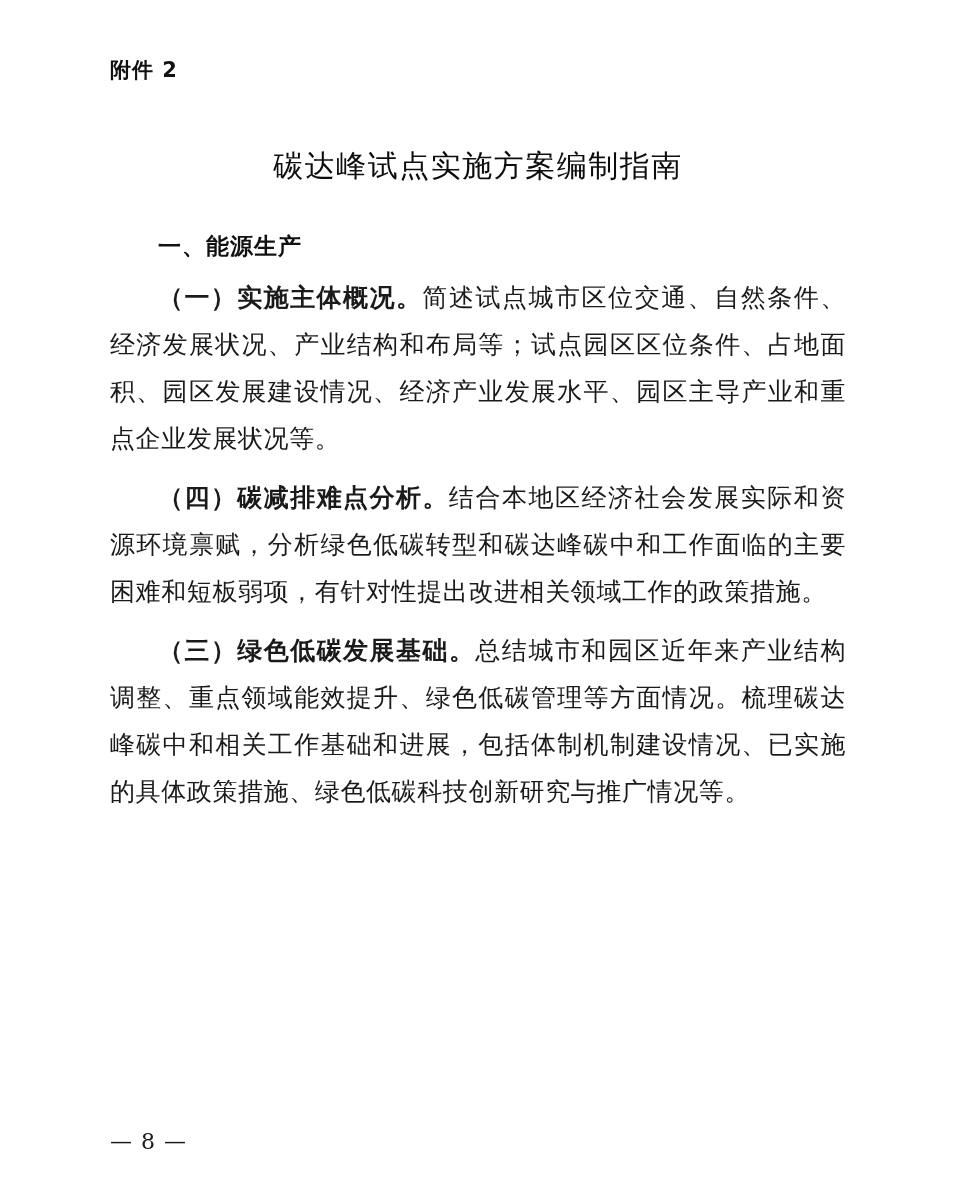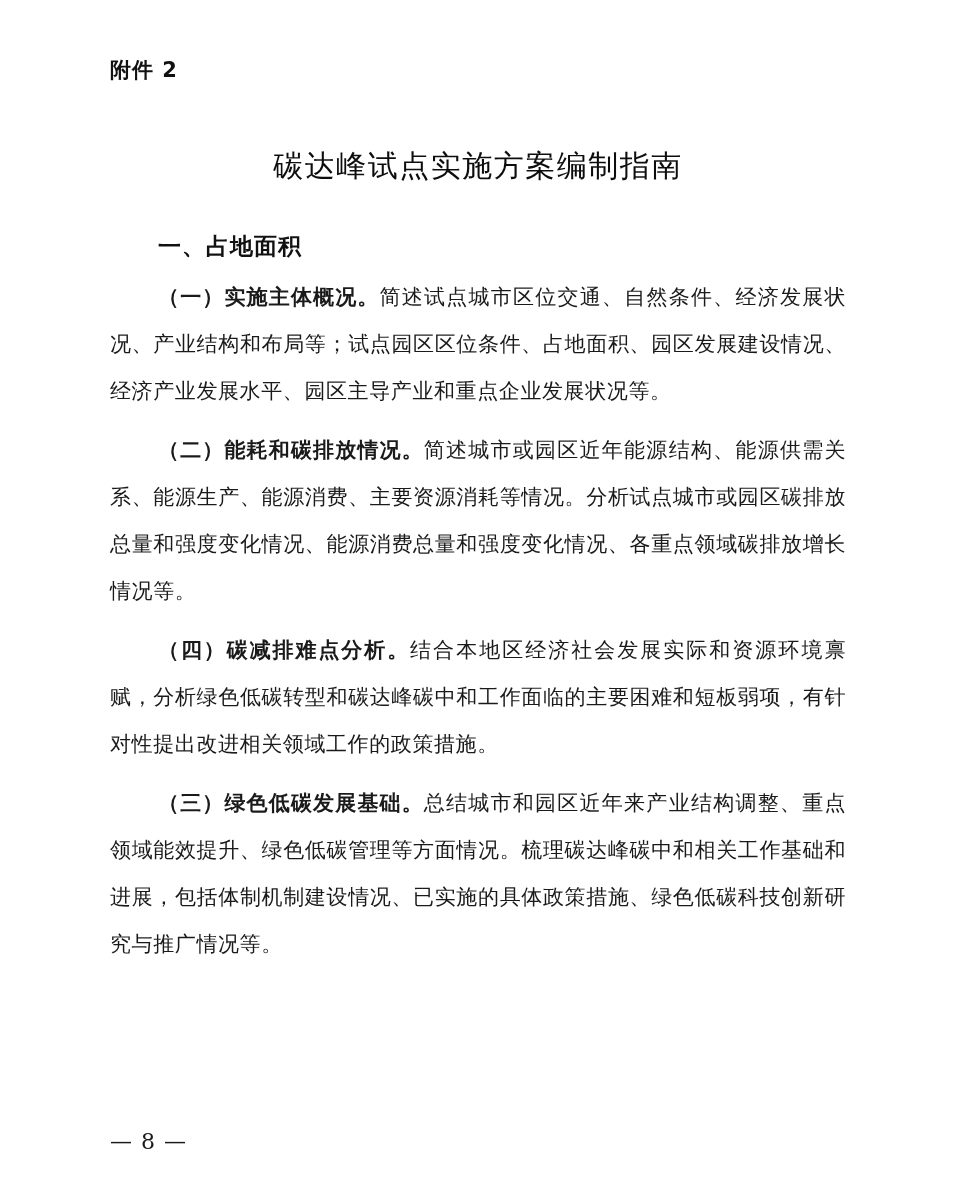--- a/index.html
+++ b/index.html
@@ -45,21 +45,21 @@
     font-size: 23px;
     letter-spacing: 1px;
     margin: 44px 0 0 0;
     text-indent: 48px;
     color: #111;
   }
   .section-heading.tight {
     margin-top: 26px;
   }
   .para {
-    font-size: 21px;
+    font-size: 25px;
     line-height: 47px;
     text-indent: 48px;
     margin: 12px 0 0 0;
     text-align: justify;
     text-justify: inter-ideograph;
     letter-spacing: 0.6px;
     color: #1a1a1a;
   }
   .para .lead {
     font-family: "DejaVu Sans", "Liberation Sans", sans-serif;
@@ -78,29 +78,26 @@
 </style>
 </head>
 <body>
 
 <div class="page">
 
   <div class="attachment-label">附件 2</div>
 
   <h1 class="doc-title">碳达峰试点实施方案编制指南</h1>
 
-  <h2 class="section-heading">一、占地面积</h2>
+  <h2 class="section-heading">一、能源生产</h2>
 
   <p class="para">
     <span class="lead">（一）实施主体概况。</span><span>简述试点城市区位交通、自然条件、经济发展状况、产业结构和布局等；试点园区区位条件、占地面积、园区发展建设情况、经济产业发展水平、园区主导产业和重点企业发展状况等。</span>
   </p>
 
-  <p class="para">
-    <span class="lead">（二）能耗和碳排放情况。</span><span>简述城市或园区近年能源结构、能源供需关系、能源生产、能源消费、主要资源消耗等情况。分析试点城市或园区碳排放总量和强度变化情况、能源消费总量和强度变化情况、各重点领域碳排放增长情况等。</span>
-  </p>
 
   <p class="para">
     <span class="lead">（四）碳减排难点分析。</span><span>结合本地区经济社会发展实际和资源环境禀赋，分析绿色低碳转型和碳达峰碳中和工作面临的主要困难和短板弱项，有针对性提出改进相关领域工作的政策措施。</span>
   </p>
 
   <p class="para">
     <span class="lead">（三）绿色低碳发展基础。</span><span>总结城市和园区近年来产业结构调整、重点领域能效提升、绿色低碳管理等方面情况。梳理碳达峰碳中和相关工作基础和进展，包括体制机制建设情况、已实施的具体政策措施、绿色低碳科技创新研究与推广情况等。</span>
   </p>
 
 

